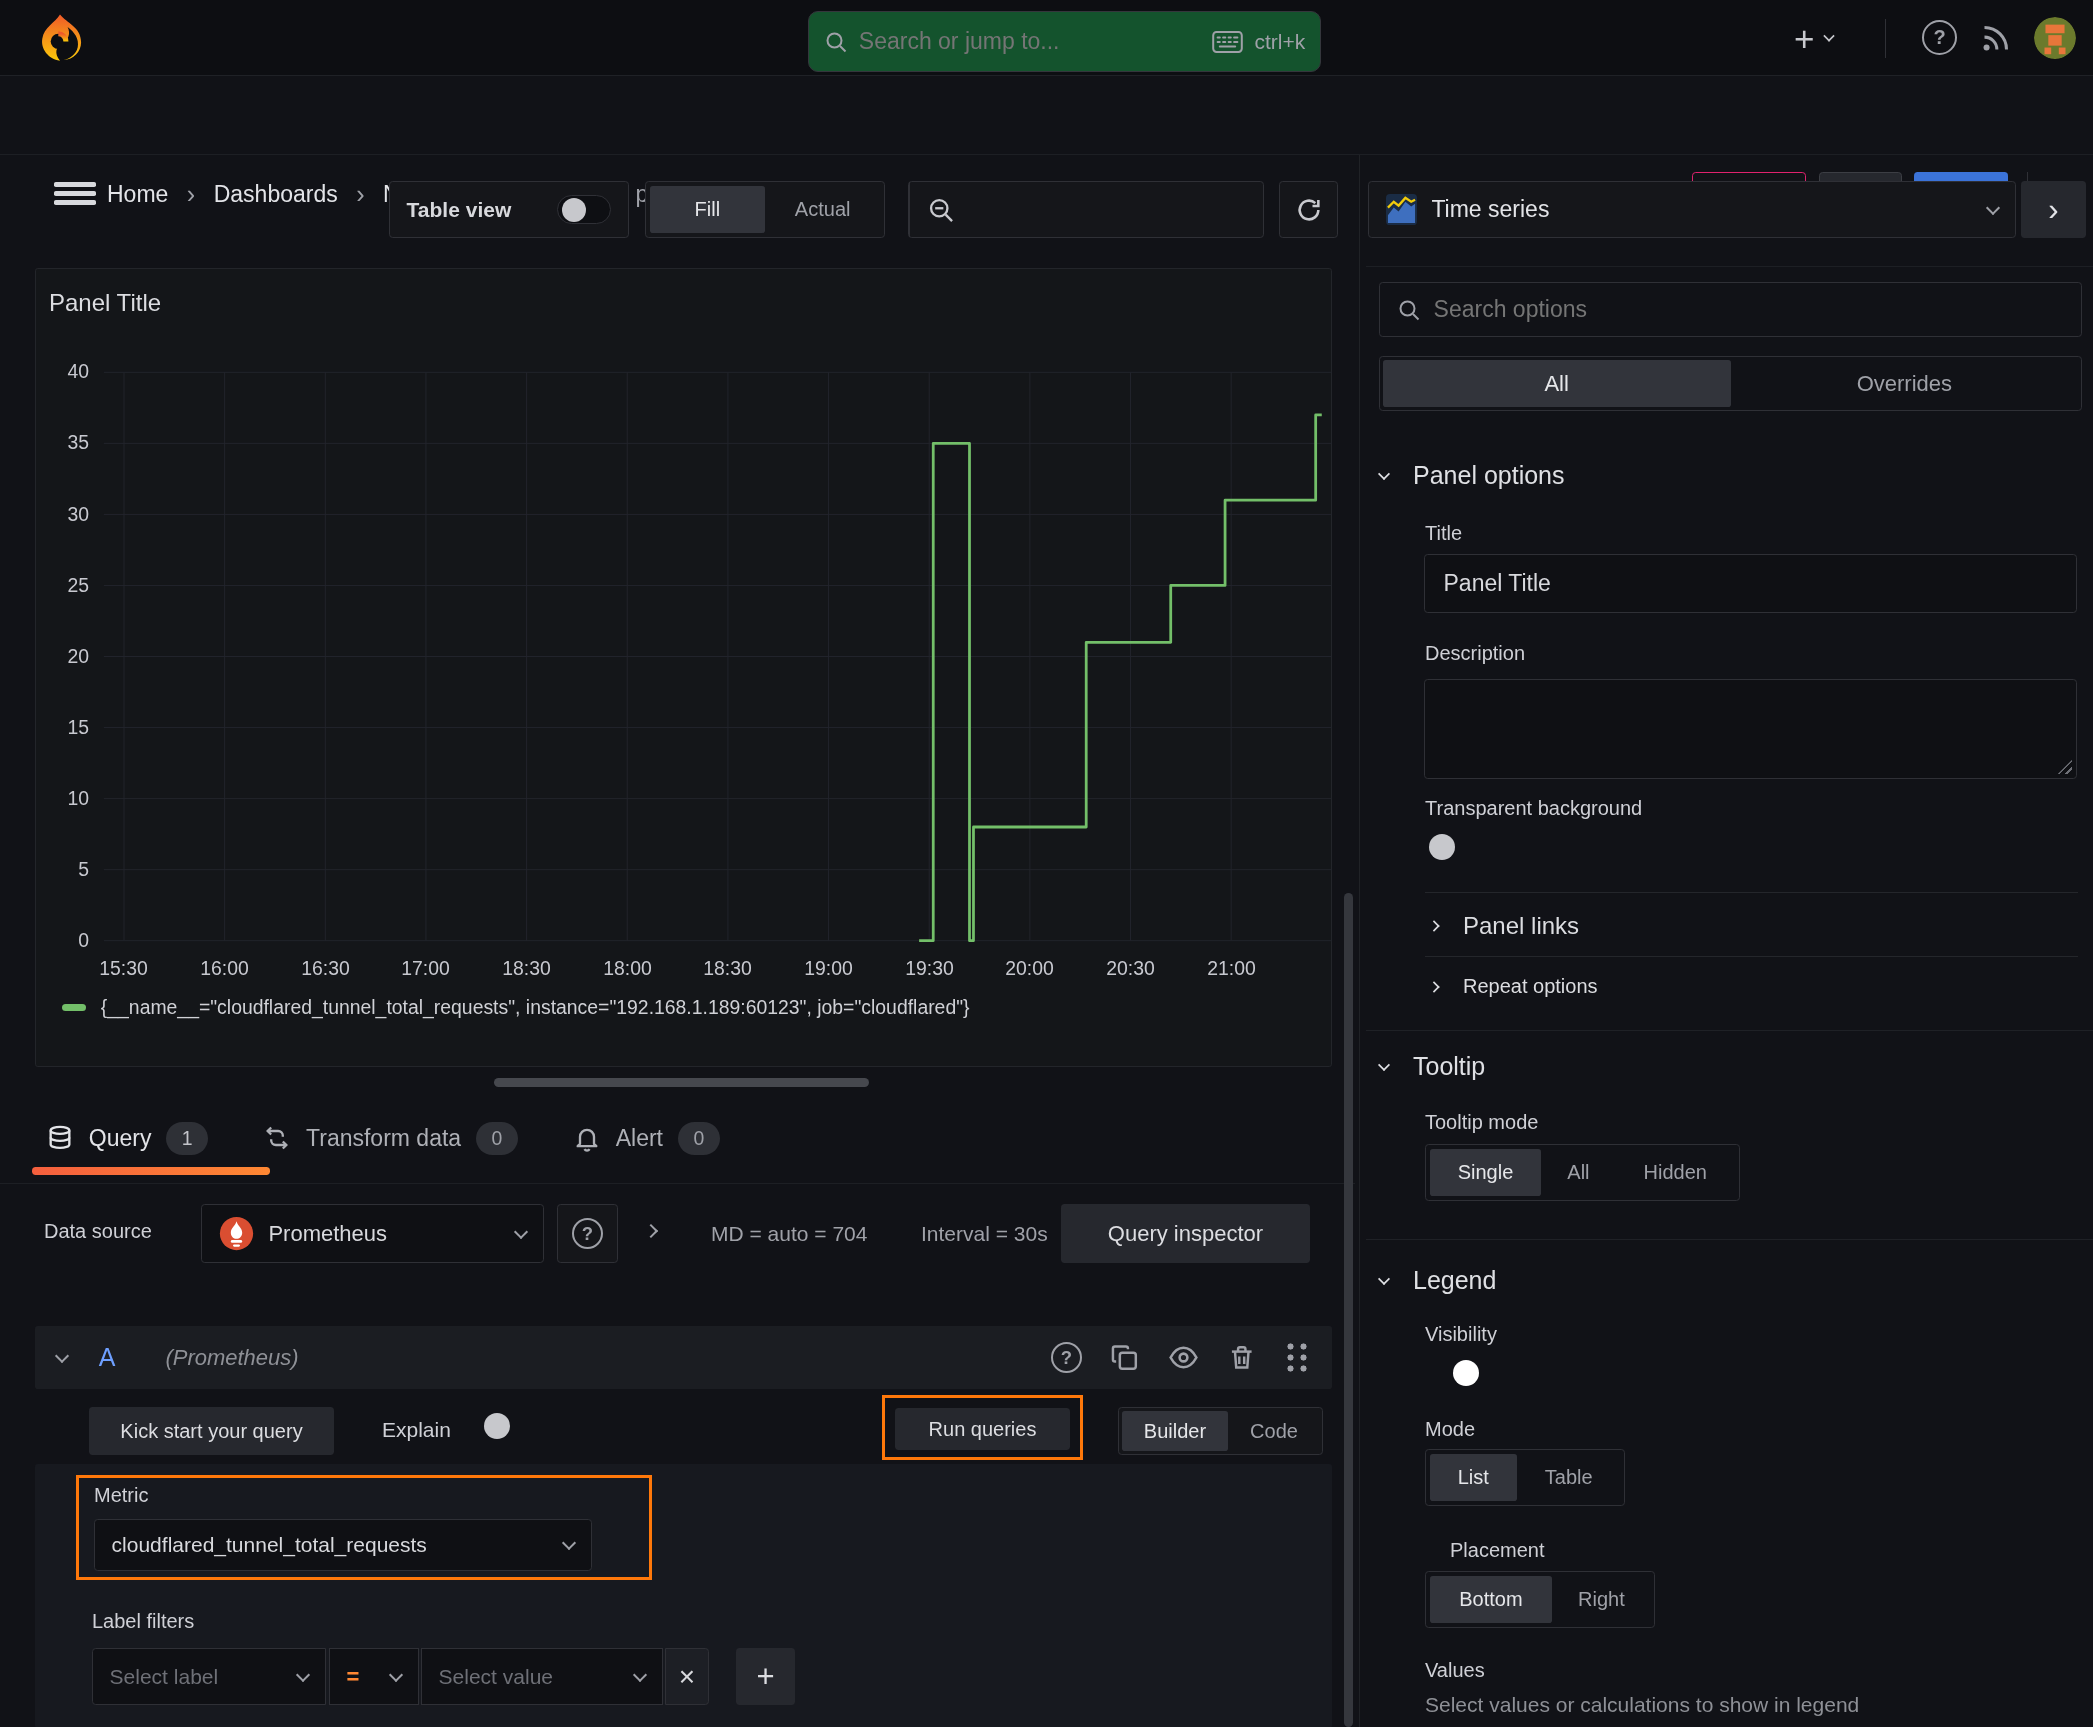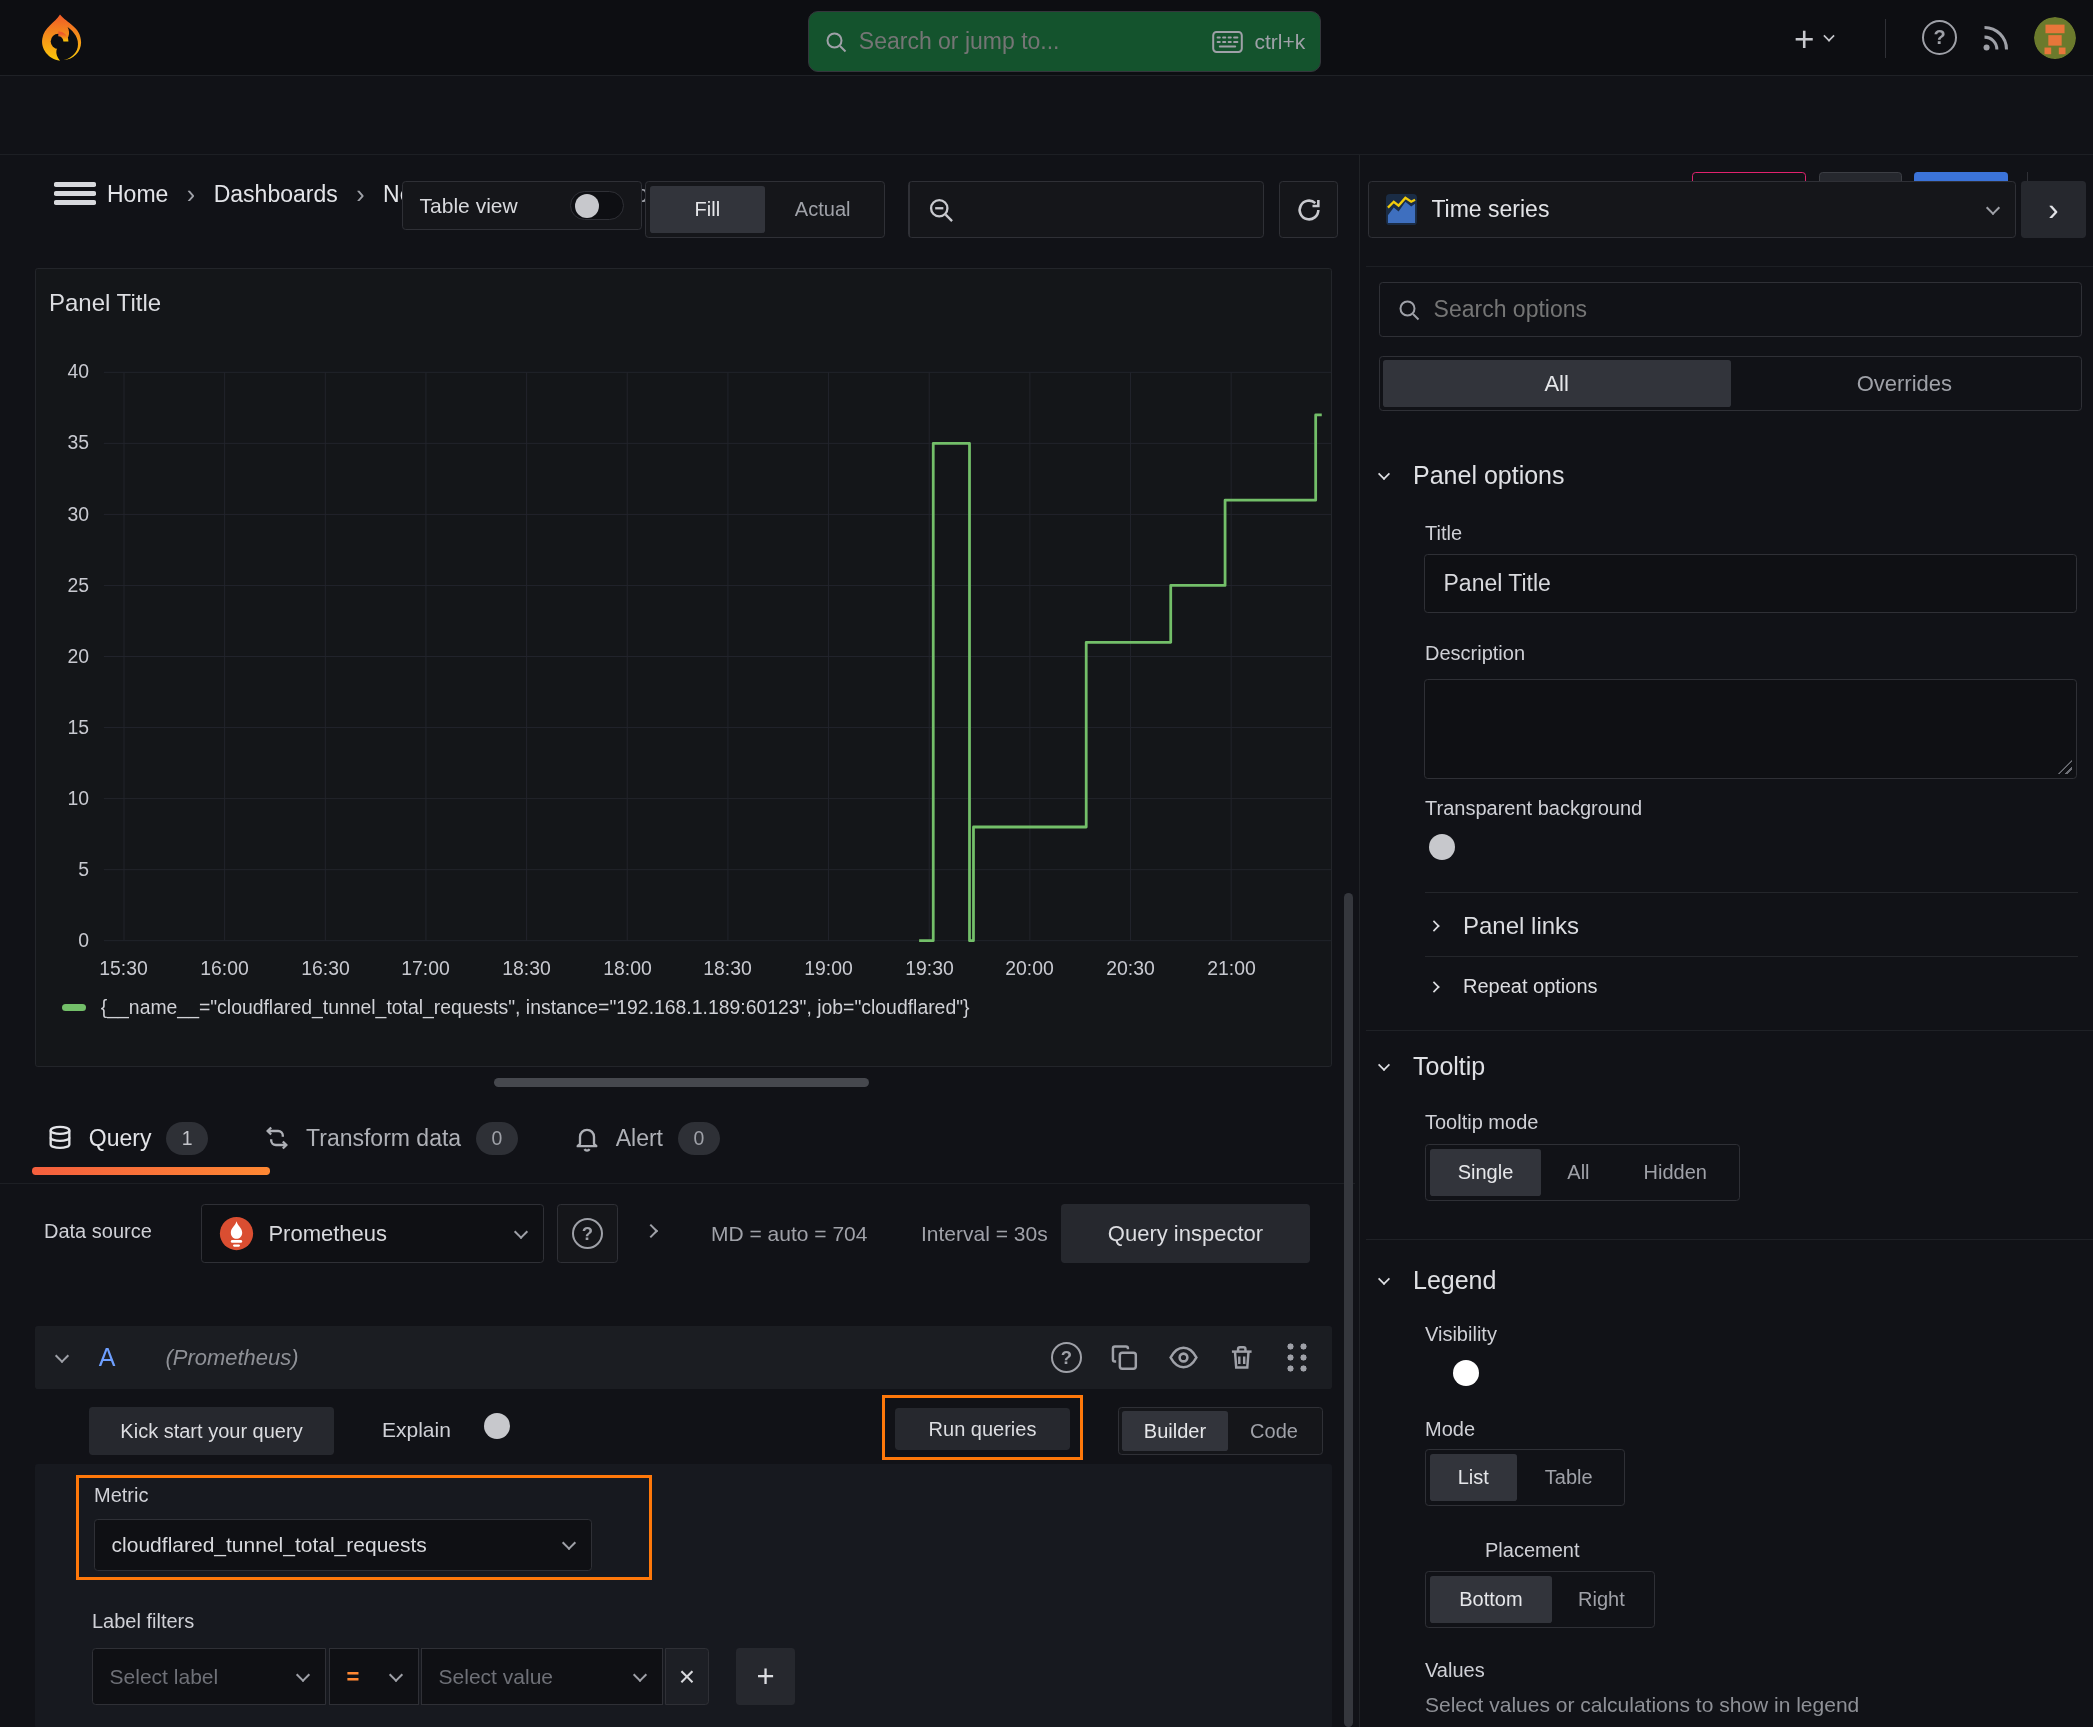--- a/index.html
+++ b/index.html
@@ -124,21 +124,21 @@
   <div class="abs btn btn-red" style="left:1692px;top:96px;width:114px;height:44px;">Discard</div>
   <div class="abs btn btn-sec" style="left:1819px;top:96px;width:83px;height:44px;border:0.9px solid #3c3e44;">Save</div>
   <div class="abs btn btn-blue" style="left:1914px;top:96px;width:94px;height:44px;">Apply</div>
   <div class="abs divv" style="left:2027px;top:96px;height:44px;"></div>
   <div class="abs icbtn" style="left:2047px;top:103px;width:33px;height:33px;color:#c8c9ce;">
     <span class="chev u"></span>
   </div>
 </div>
 
 
-<div class="abs flex dd" style="left:402px;top:181px;width:240px;height:49px;background:#15161a;">
+<div class="abs flex dd" style="left:389px;top:181px;width:240px;height:57px;background:#15161a;font-weight:bold;">
   <span style="font-size:21px;color:#d8d9dd;">Table view</span>
   <span class="toggle dark" style="width:54px;height:29.5px;">
       <span class="knob" style="width:24px;height:24px;top:1.8px;"></span>
     </span>
 </div>
 <div class="abs segwrap" style="left:645px;top:181px;width:240px;height:57px;">
   <div class="seg sel" style="flex:1;">Fill</div>
   <div class="seg" style="flex:1;">Actual</div>
 </div>
 <div class="abs flex" style="left:908px;top:181px;width:356px;height:57px;background:#15161a;border:0.9px solid #2f3036;border-radius:3.7px;">
@@ -420,21 +420,21 @@
   <span class="chev d" style="transform:rotate(45deg) scale(.85);"></span>
   <span class="h1">Legend</span>
 </div>
 <span class="abs lbl" style="left:1425px;top:1323px;">Visibility</span>
 <span class="abs toggle on" style="left:1425px;top:1357px;"><span class="knob"></span></span>
 <span class="abs lbl" style="left:1425px;top:1418px;">Mode</span>
 <div class="abs segwrap" style="left:1425px;top:1449px;height:57px;background:transparent;">
   <div class="seg sel" style="padding:0 28px;">List</div>
   <div class="seg" style="padding:0 28px;">Table</div>
 </div>
-<span class="abs lbl" style="left:1485px;top:1539px;">Placement</span>
+<span class="abs lbl" style="left:1450px;top:1539px;">Placement</span>
 <div class="abs segwrap" style="left:1425px;top:1571px;height:57px;background:transparent;">
   <div class="seg sel" style="padding:0 29.5px;">Bottom</div>
   <div class="seg" style="padding:0 26px;">Right</div>
 </div>
 <span class="abs lbl" style="left:1425px;top:1659px;">Values</span>
 <span class="abs dim" style="left:1425px;top:1693px;font-size:21px;">Select values or calculations to show in legend</span>
 
 
 
 

